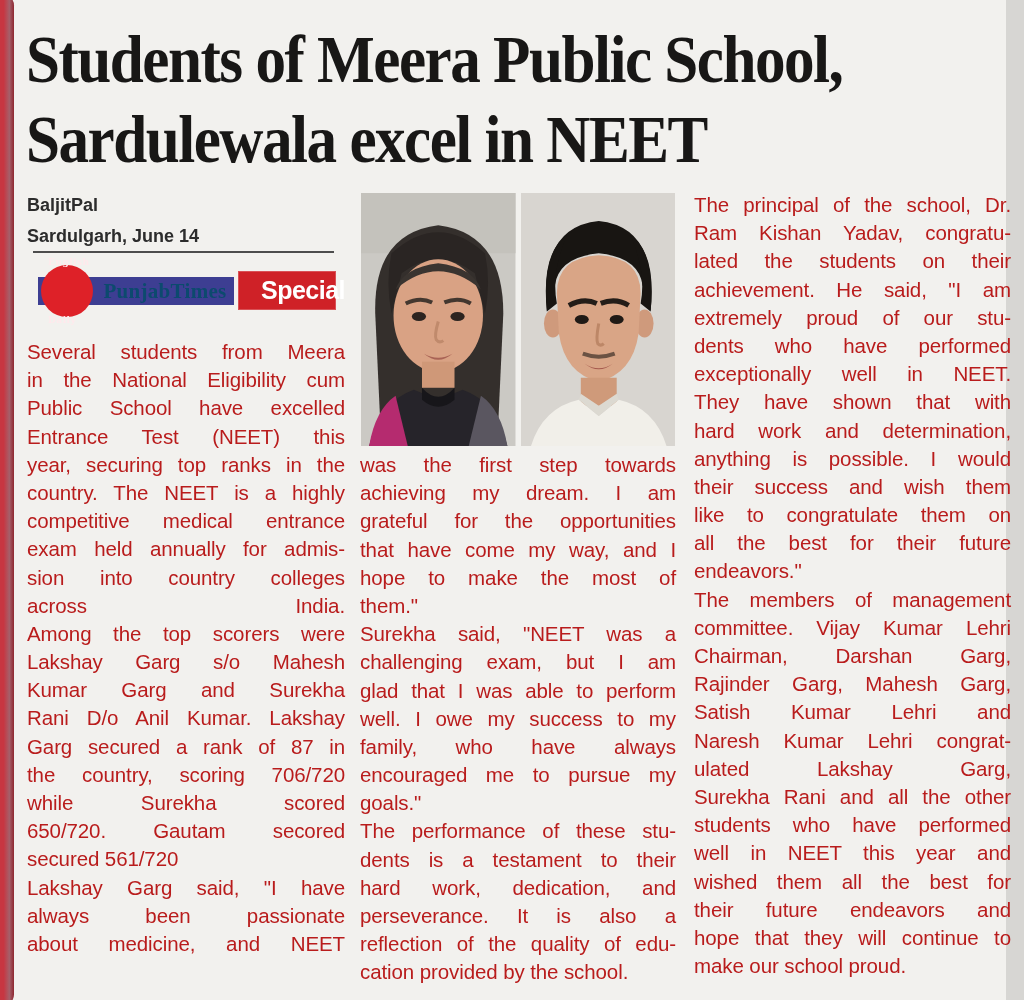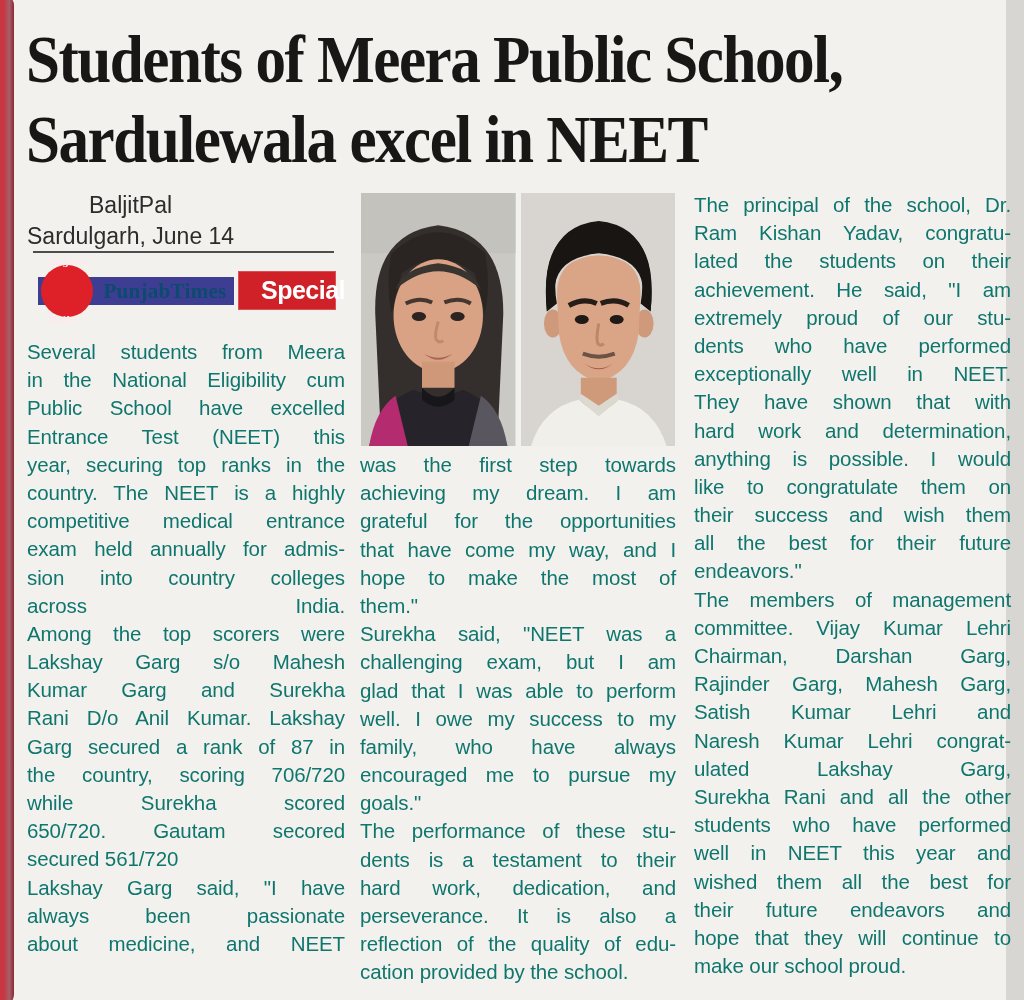--- a/index.html
+++ b/index.html
@@ -28,21 +28,21 @@
     font-family:"Liberation Serif",serif;font-weight:700;
     font-size:60px;letter-spacing:-1.5px;color:#181716;
     transform:scale(1.02,1.14);transform-origin:left top;
     white-space:nowrap;
   }
   .hl1{top:20px;}
   .hl2{top:100px;}
 
   
   .byline{position:absolute;left:27px;top:190px;color:#2c2c2c;}
-  .byline div{font-size:23px;font-weight:400;line-height:31px;text-align:center;}
+  .byline div{font-size:18px;font-weight:700;line-height:31px;}
 
   .byline-rule{
     position:absolute;left:33px;top:251px;width:301px;height:2px;background:#4d4d4d;
   }
 
   
   .mast-blue{
     position:absolute;left:38px;top:277px;width:196px;height:28px;
     background:var(--masthead-blue,#3d3e92);
   }
@@ -73,21 +73,21 @@
 
   
   .photos{
     position:absolute;left:361px;top:193px;width:314px;height:253px;
     display:flex;gap:5px;
   }
   .photo{flex:1;height:253px;}
   .photo svg{display:block;width:100%;height:100%;}
 
   
-  .col{position:absolute;color:#0f766e;}
+  .col{position:absolute;color:#b91c1c;}
   #col1{left:27px;top:338px;width:318px;}
   #col2{left:360px;top:451px;width:316px;}
   #col3{left:694px;top:191px;width:317px;}
   .para{margin:0;}
   .line{
     font-size:20.5px;line-height:28.2px;height:28.2px;
     text-align:justify;text-align-last:justify;
     letter-spacing:-0.1px;white-space:nowrap;overflow:visible;
   }
   .line.last-left{text-align-last:left;}
@@ -239,22 +239,22 @@
         <div class="line">The principal of the school, Dr.</div>
         <div class="line">Ram Kishan Yadav, congratu-</div>
         <div class="line">lated the students on their</div>
         <div class="line">achievement. He said, "I am</div>
         <div class="line">extremely proud of our stu-</div>
         <div class="line">dents who have performed</div>
         <div class="line">exceptionally well in NEET.</div>
         <div class="line">They have shown that with</div>
         <div class="line">hard work and determination,</div>
         <div class="line">anything is possible. I would</div>
+        <div class="line">their success and wish them</div>
         <div class="line">like to congratulate them on</div>
-        <div class="line">their success and wish them</div>
         <div class="line">all the best for their future</div>
         <div class="line last-left">endeavors."</div>
       </div>
       <div class="para">
         <div class="line">The members of management</div>
         <div class="line">committee. Vijay Kumar Lehri</div>
         <div class="line">Chairman, Darshan Garg,</div>
         <div class="line">Rajinder Garg, Mahesh Garg,</div>
         <div class="line">Satish Kumar Lehri and</div>
         <div class="line">Naresh Kumar Lehri congrat-</div>

